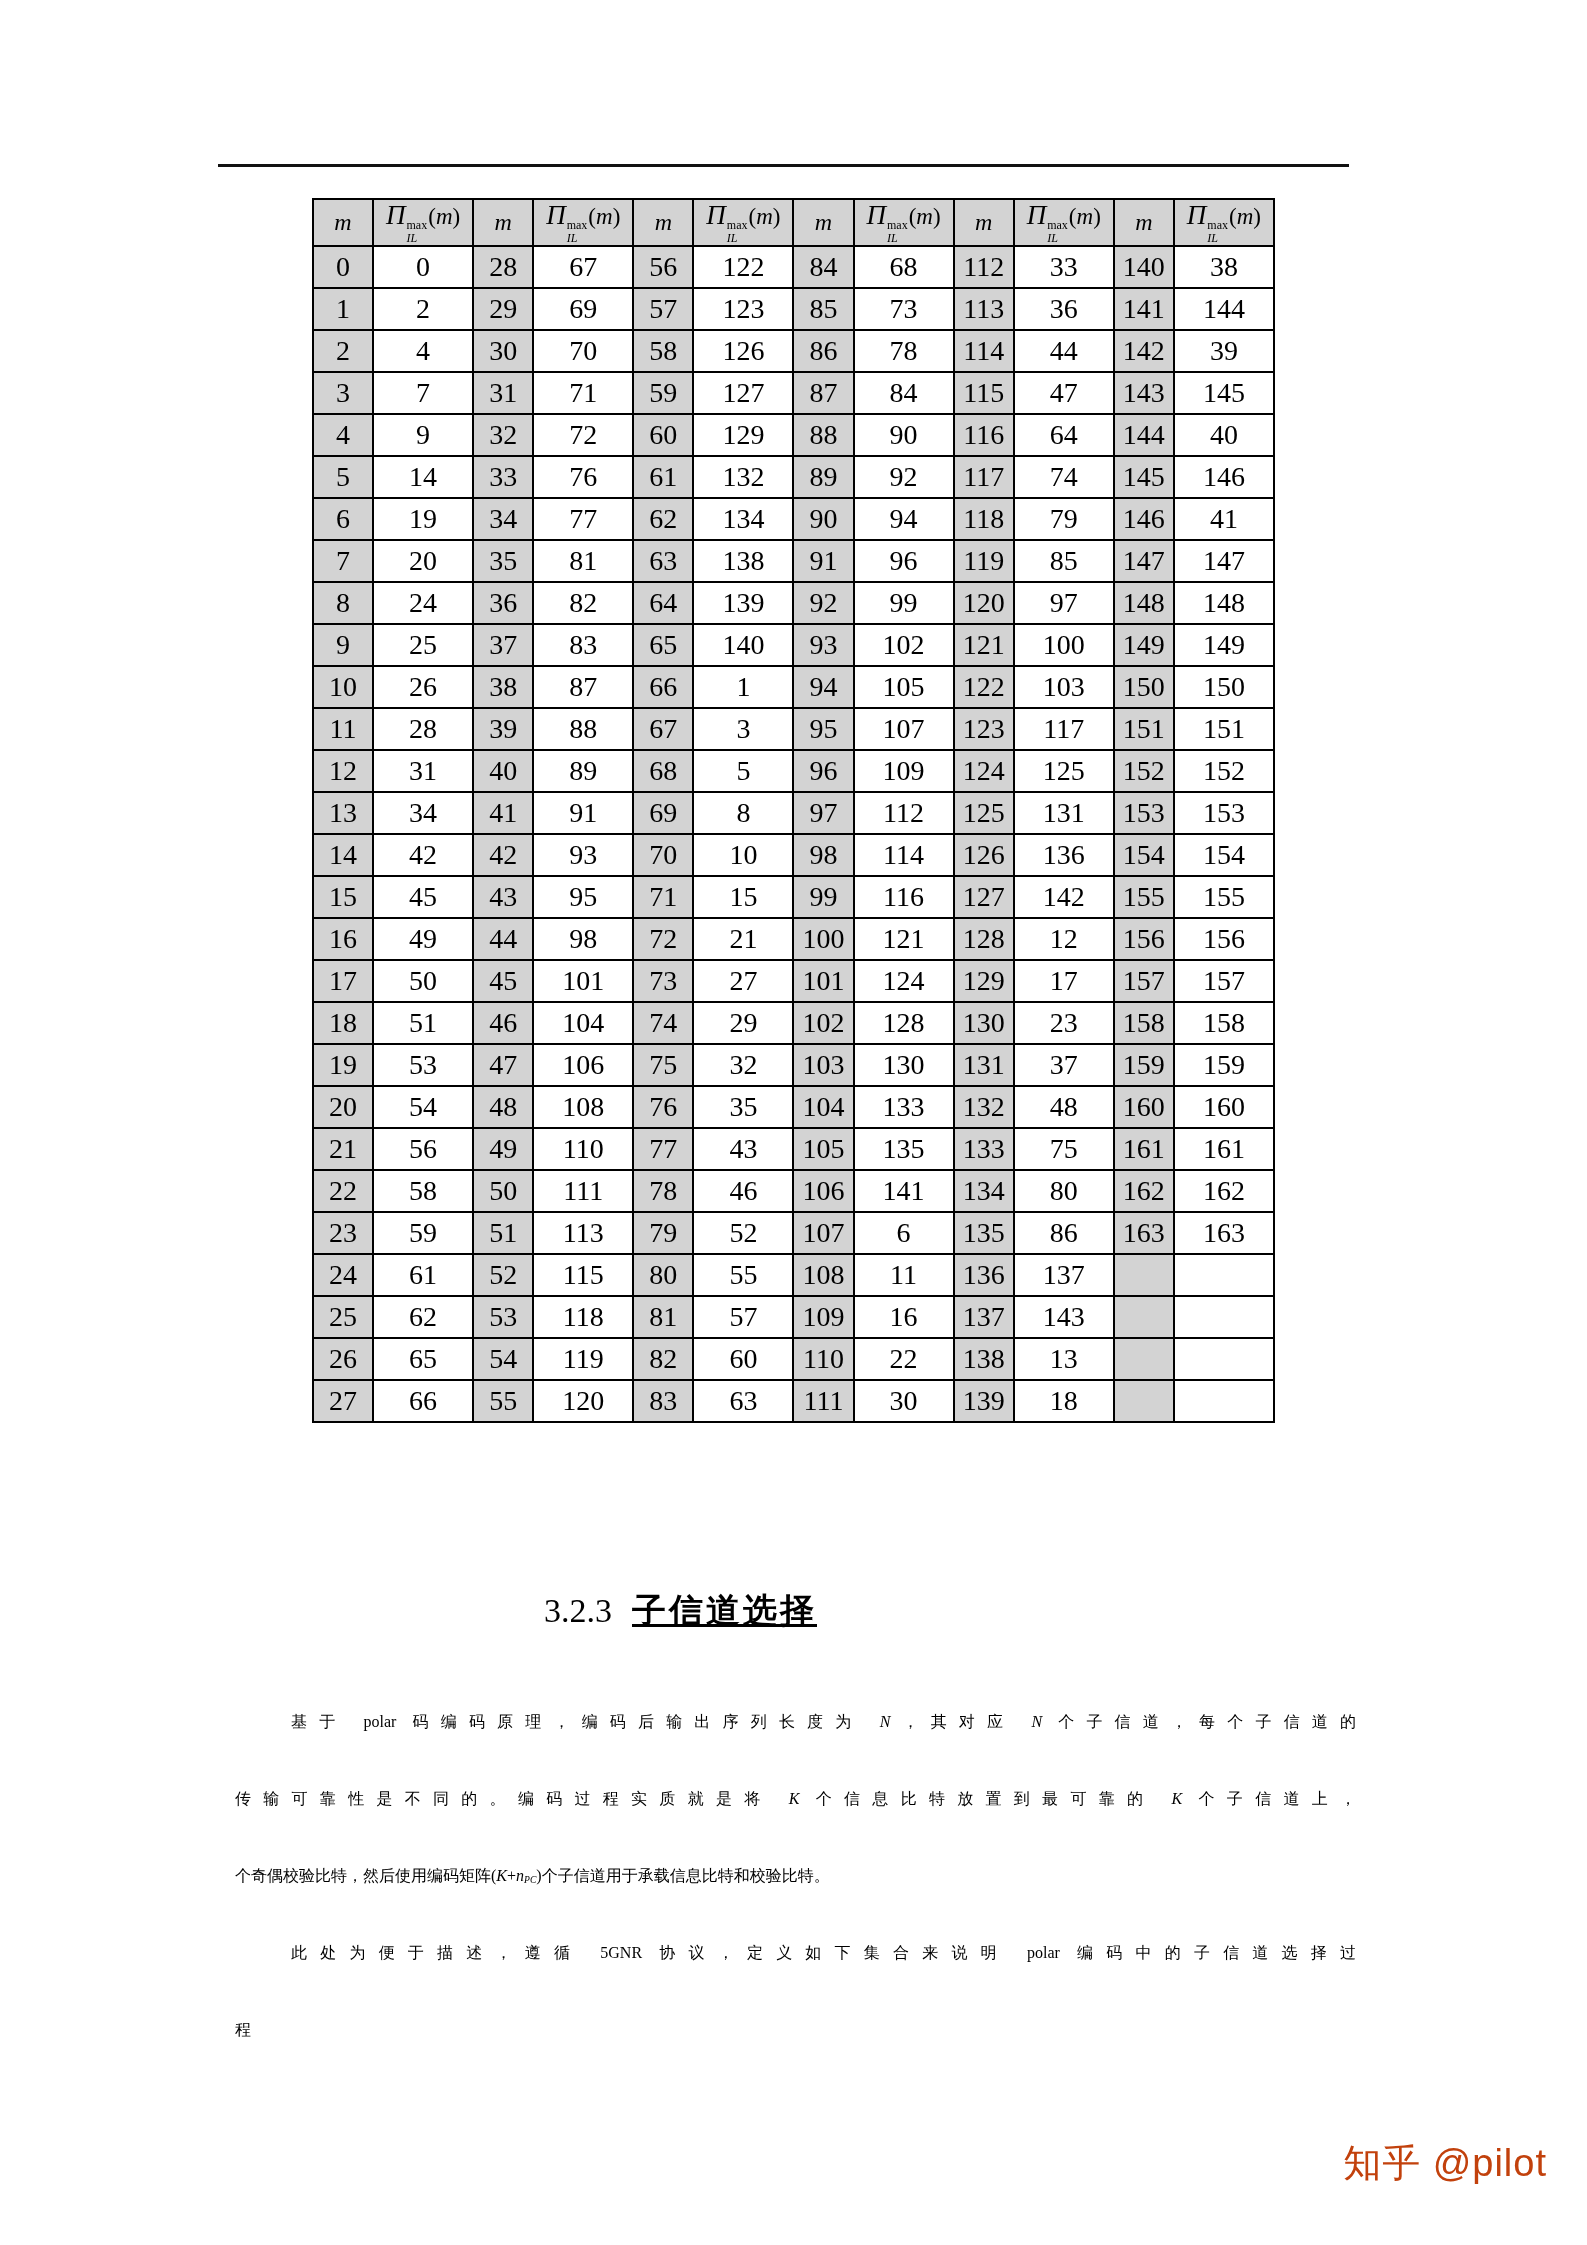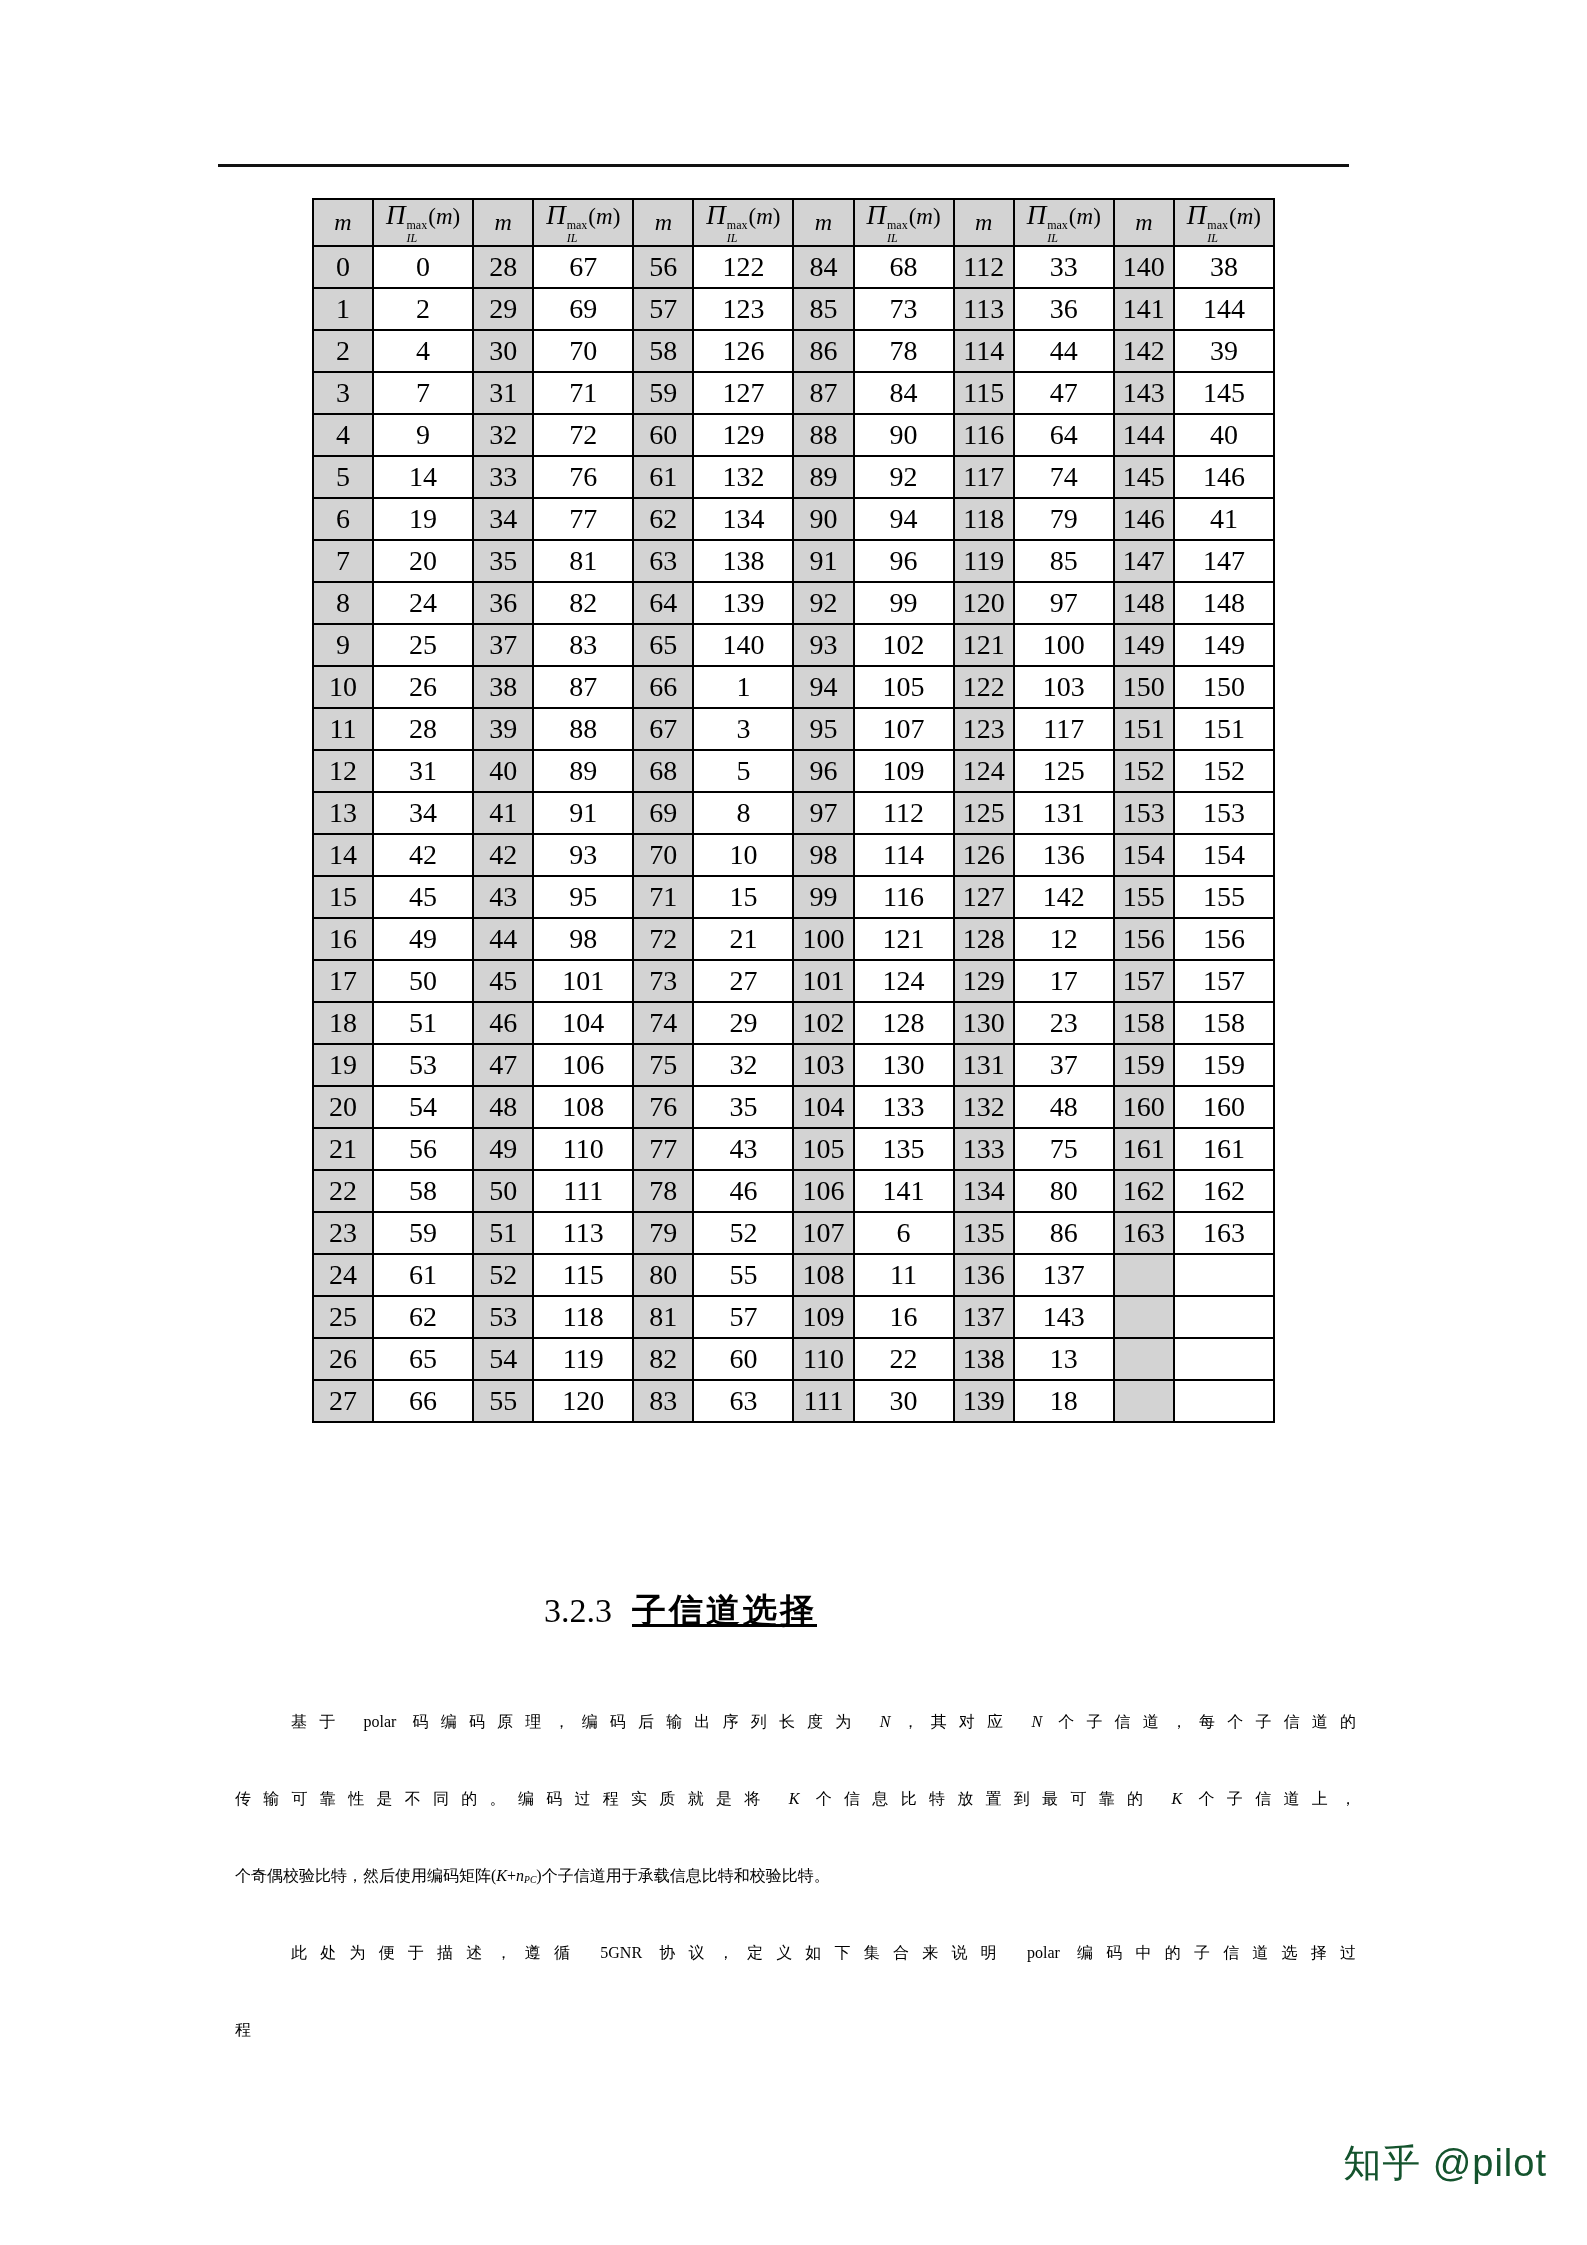--- a/index.html
+++ b/index.html
@@ -66,21 +66,21 @@
     text-align:justify; text-align-last:left;
     white-space:normal;
   }
   .t-line.fill { text-align-last:justify; }
   .t-line.indent { text-indent:56px; }
   .seg-n { }
   .seg-var { font-style:italic; }
   .seg-sub { font-style:italic; font-size:0.6em; vertical-align:-0.25em; letter-spacing:0; }
   .watermark {
     position:absolute; right:40px; top:2138px;
-    font-size:38px; color:#14532d;
+    font-size:38px; color:#c2410c;
     font-family:"Liberation Sans","DejaVu Sans",sans-serif;
     letter-spacing:1px;
   }
 </style>
 </head>
 <body>
 
 <div class="page">
 
   <div class="top-rule"></div>

